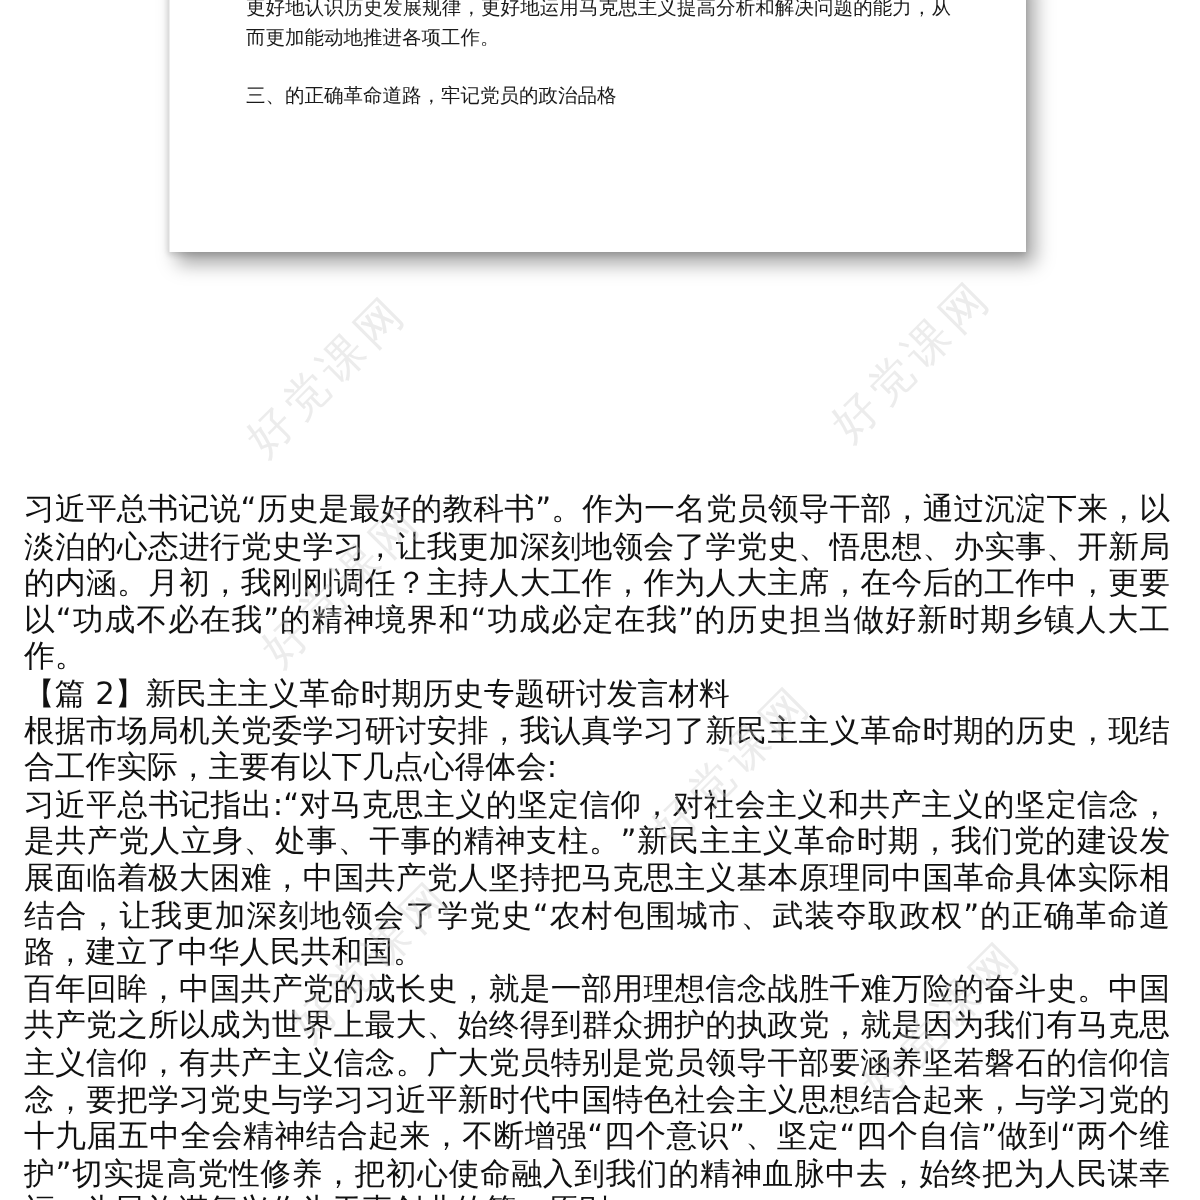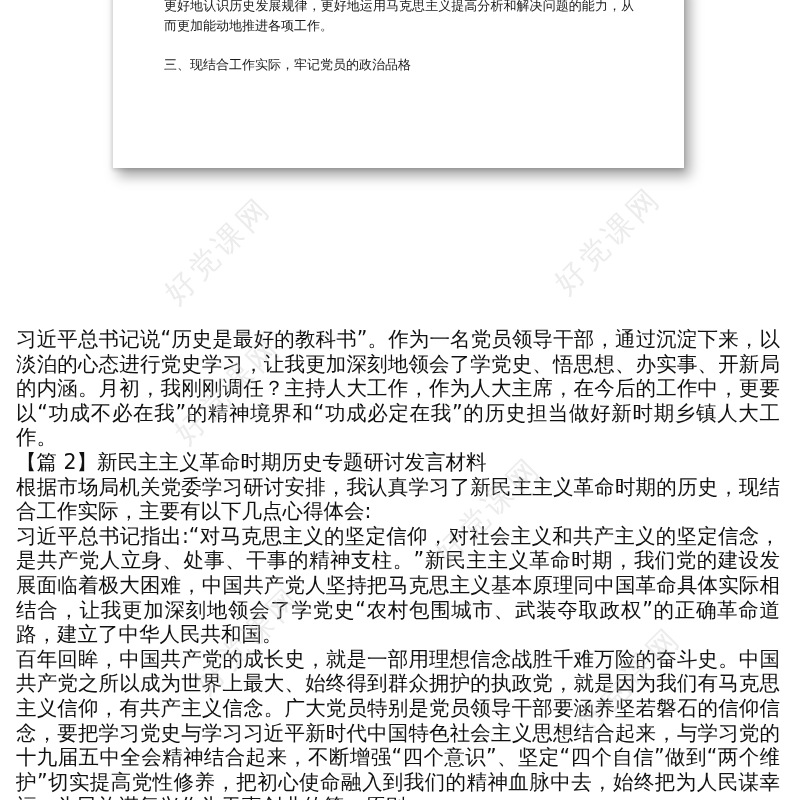--- a/index.html
+++ b/index.html
@@ -67,21 +67,21 @@
     text-align-last: left;
   }
 </style>
 </head>
 <body>
 
 <div class="preview-card">
   <div class="preview-text">
     <p>更好地认识历史发展规律，更好地运用马克思主义提高分析和解决问题的能力，从而更加能动地推进各项工作。</p>
     <div class="gap"></div>
-    <p>三、现结合工作实际，牢记党员的政治品格</p>
+    <p>三、的正确革命道路，牢记党员的政治品格</p>
   </div>
 </div>
 
 <div class="watermark" style="left:150px; top:230px;">好党课网</div>
 <div class="watermark" style="left:540px; top:220px;">好党课网</div>
 <div class="watermark" style="left:160px; top:370px;">好党课网</div>
 <div class="watermark" style="left:420px; top:490px;">好党课网</div>
 <div class="watermark" style="left:180px; top:620px;">好党课网</div>
 <div class="watermark" style="left:560px; top:660px;">好党课网</div>
 

